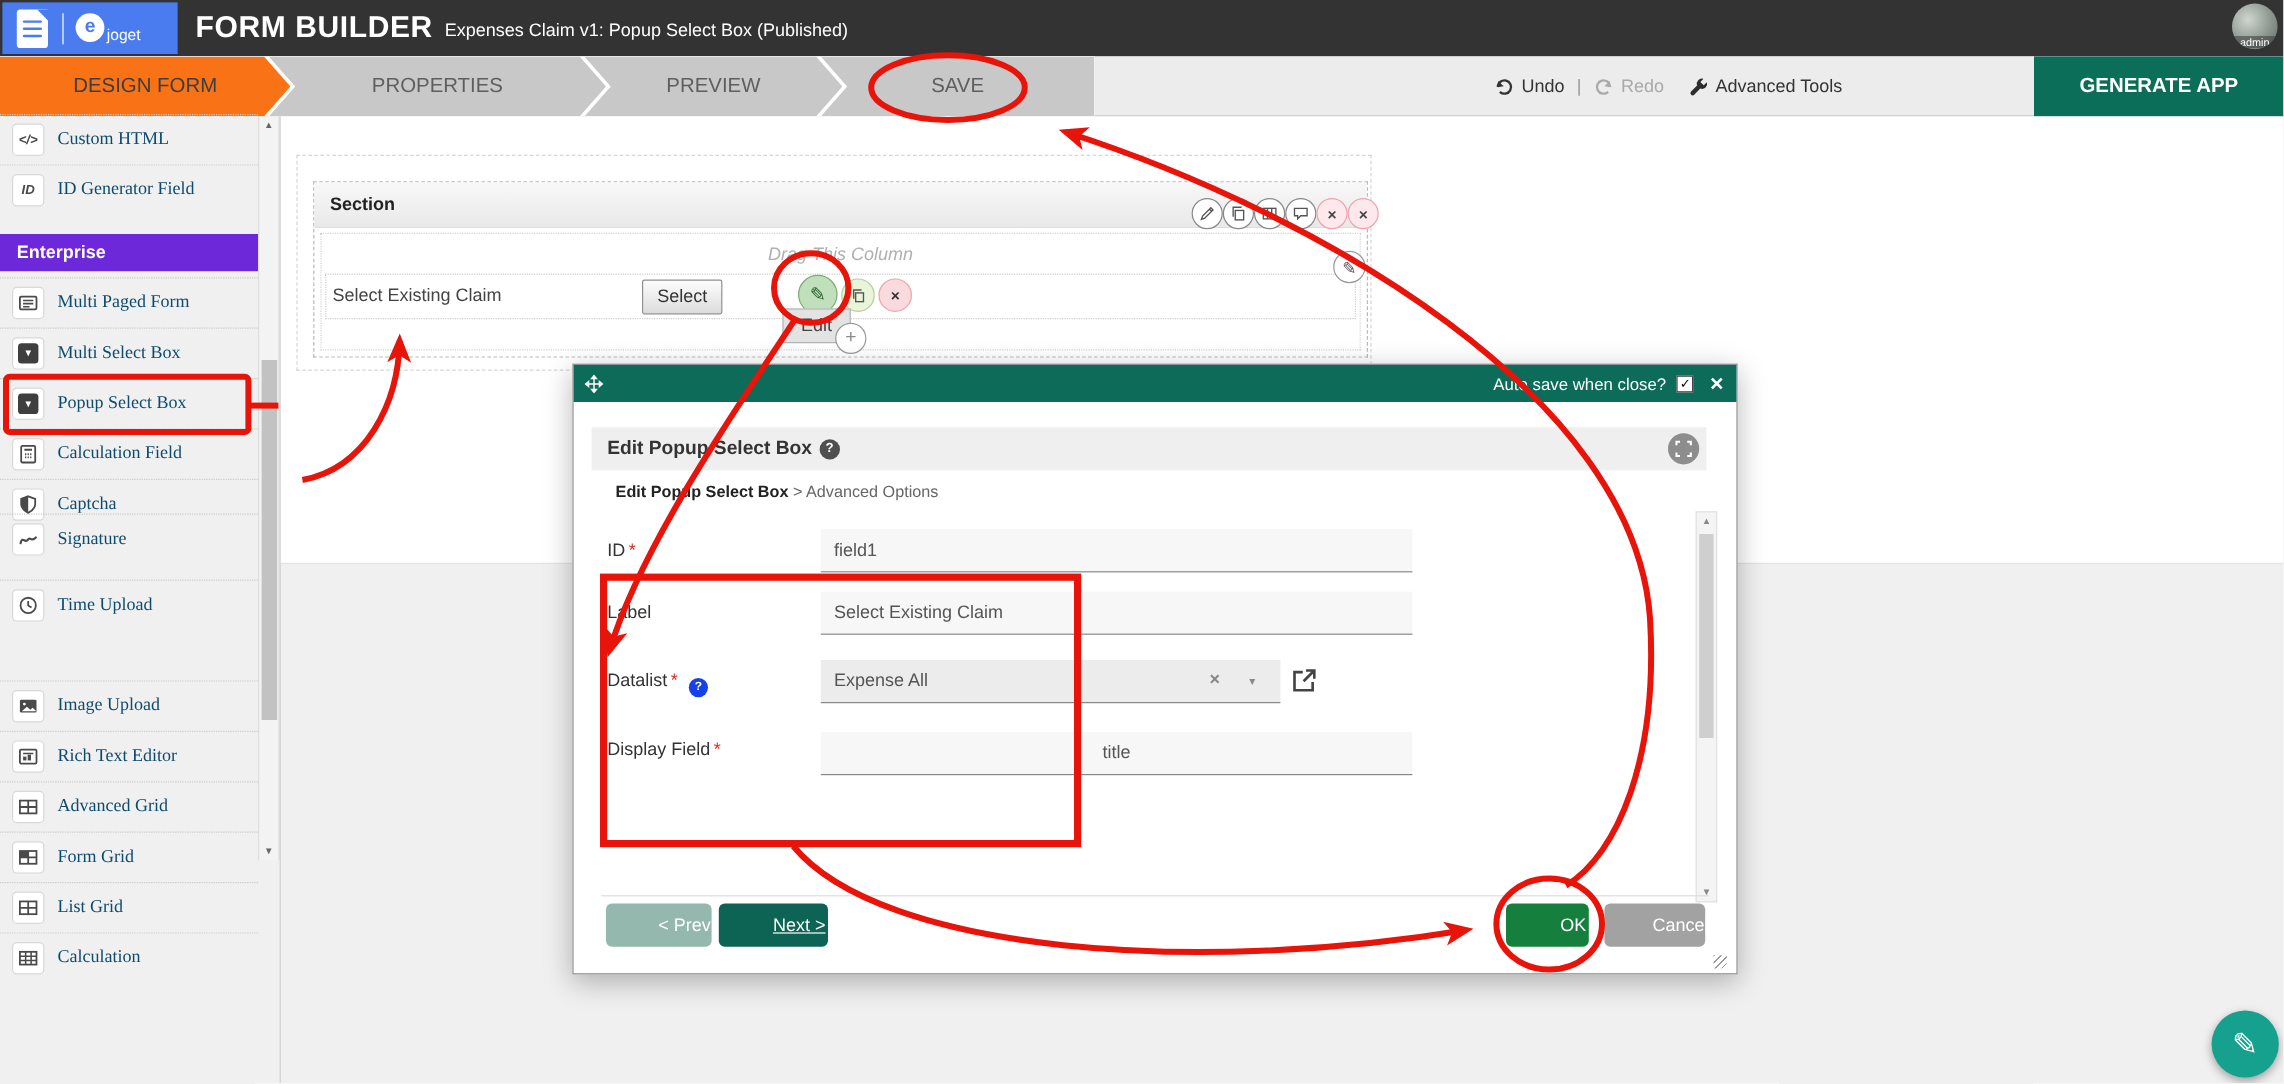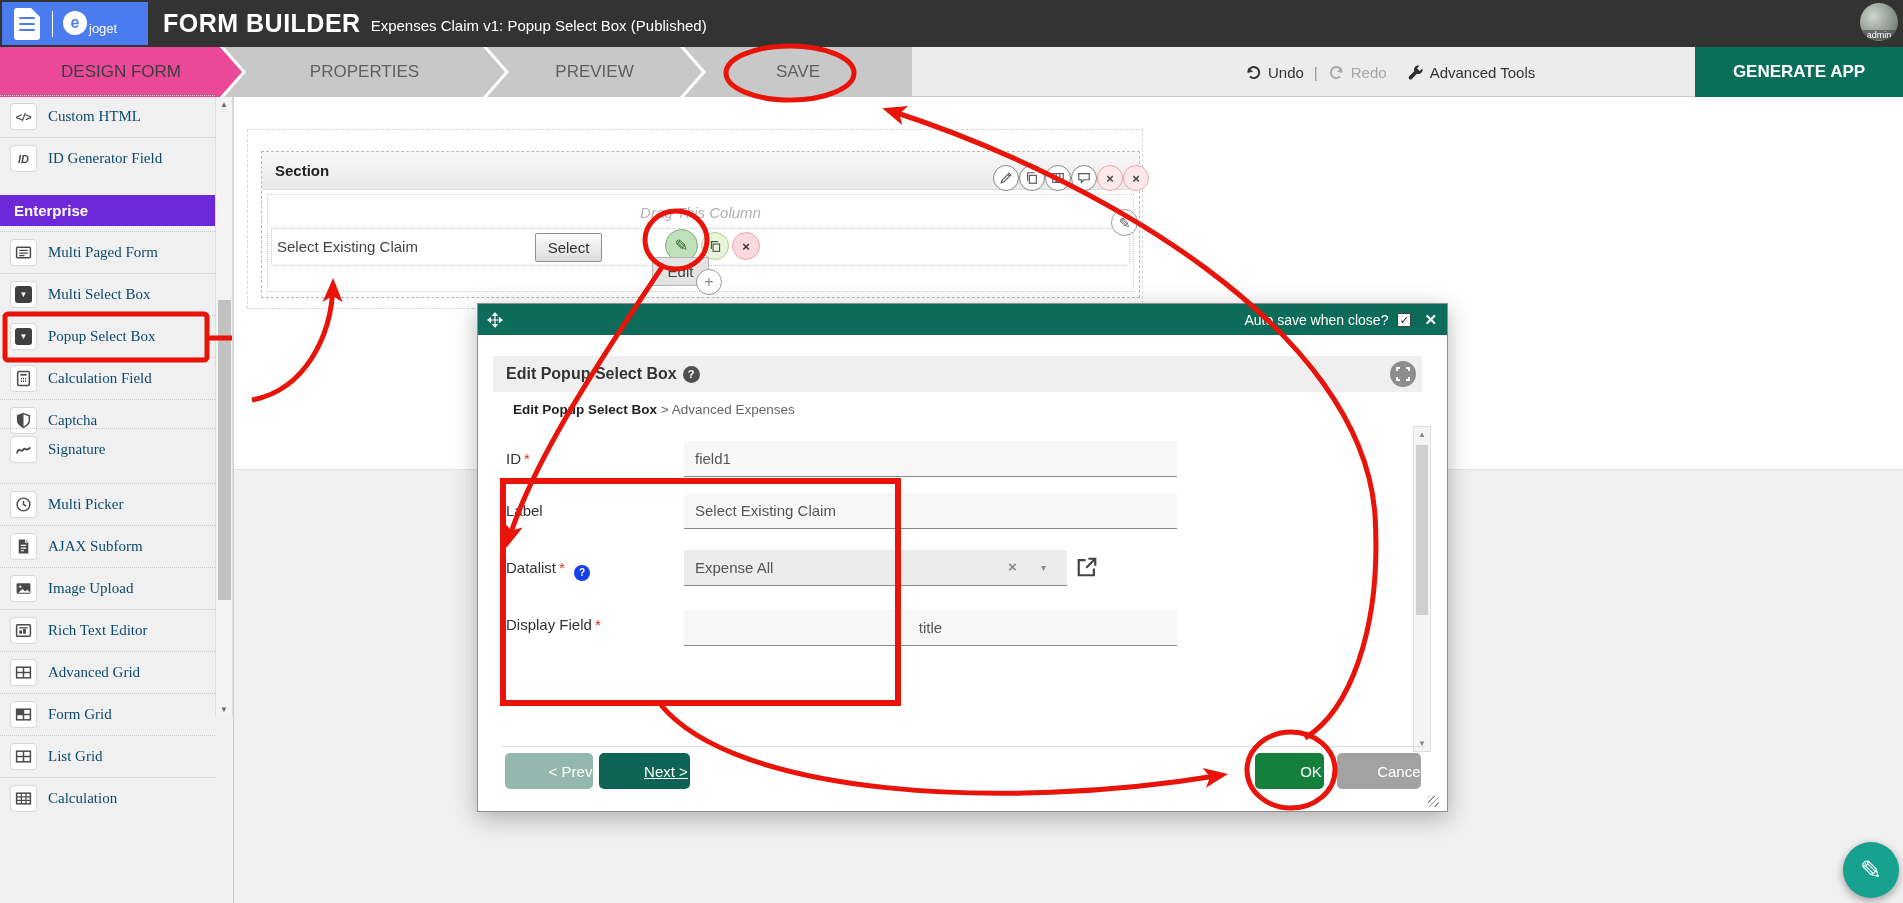--- a/index.html
+++ b/index.html
@@ -29,21 +29,21 @@
 
   
   .tabbar { position:absolute; left:0; top:47px; width:1903px; height:50px; background:#ececec;
             border-bottom:1px solid #c9c9c9; }
   .tabs-bg { position:absolute; left:0; top:0; width:912px; height:50px; background:#ffffff; }
   .tab { position:absolute; top:0; height:50px; display:flex; align-items:center; justify-content:center;
          font-size:17px; color:#5f5f5f; background:#c8c8c8; }
   .tab-first { clip-path:polygon(0 0,calc(100% - 22px) 0,100% 50%,calc(100% - 22px) 100%,0 100%); }
   .tab-mid   { clip-path:polygon(0 0,calc(100% - 22px) 0,100% 50%,calc(100% - 22px) 100%,0 100%,22px 50%); }
   .tab-last  { clip-path:polygon(0 0,100% 0,100% 100%,0 100%,22px 50%); }
-  .tab-active { background:#ec4899; color:#3d3d3d; }
+  .tab-active { background:#f97316; color:#3d3d3d; }
   .quickbar { position:absolute; left:1245px; top:0; height:50px; display:flex; align-items:center; gap:6px;
               font-size:15px; color:#333; }
   .quickbar .dim { color:#a9a9a9; }
   .quickbar .pipe { color:#999; margin:0 4px; }
   .qicon { width:17px; height:17px; }
   .generate-app { position:absolute; left:1695px; top:0; width:208px; height:50px; background:#0b6e59;
                   color:#fff; font-size:17px; font-weight:bold; display:flex; align-items:center; justify-content:center; cursor:pointer; }
 
   
   .sidebar { position:absolute; left:0; top:97px; width:215px; height:806px; background:#f0f0f0; }
@@ -283,31 +283,21 @@
       </span>
       <span class="sb-label">Signature</span>
     </div>
     <div class="sb-row" style="top:386px">
       <span class="sb-ic">
         <svg viewBox="0 0 16 16">
             <circle cx="8" cy="8" r="6" fill="none" stroke="#4a4a4a" stroke-width="1.4"></circle>
             <path d="M8 4.5 V8 L10.6 9.6" fill="none" stroke="#4a4a4a" stroke-width="1.4"></path>
           </svg>
       </span>
-      <span class="sb-label">Multi Picker</span>
-    </div>
-    <div class="sb-row" style="top:428px">
-      <span class="sb-ic">
-        <svg viewBox="0 0 16 16">
-            <path d="M3.5 1.5 H10 L12.5 4 V14.5 H3.5 Z" fill="#4a4a4a"></path>
-            <path d="M10 1.5 V4 H12.5" fill="none" stroke="#fff" stroke-width="1"></path>
-            <path d="M5.5 7h5M5.5 9.5h5M5.5 12h3" stroke="#fff" stroke-width="1.1"></path>
-          </svg>
-      </span>
-      <span class="sb-label">AJAX Subform</span>
+      <span class="sb-label">Time Upload</span>
     </div>
     <div class="sb-row" style="top:470px">
       <span class="sb-ic">
         <svg viewBox="0 0 16 16">
             <rect x="1.5" y="3" width="13" height="10" rx="1" fill="#4a4a4a"></rect>
             <circle cx="5" cy="6.3" r="1.1" fill="#fff"></circle>
             <path d="M3 12 L7 8.5 L9.6 10.8 L11.5 9.2 L14 11.5 V12 Z" fill="#fff"></path>
           </svg>
       </span>
       <span class="sb-label">Image Upload</span>
@@ -441,21 +431,21 @@
       <span class="expand-btn">
         <svg viewBox="0 0 14 14">
             <path d="M1 4 V1 H4 M10 1 H13 V4 M13 10 V13 H10 M4 13 H1 V10" fill="none" stroke="#fff" stroke-width="1.8"></path>
           </svg>
       </span>
     </div>
 
     <div class="crumbs">
       <b>Edit Popup Select Box</b>
       <span>&gt;</span>
-      <span>Advanced Expenses</span>
+      <span>Advanced Options</span>
     </div>
 
     <span class="frow-label" style="top:146px">
       <span>ID</span><span class="req">*</span>
     </span>
     <input class="fld-input" style="top: 137px;" readonly="" value="field1">
 
     <span class="frow-label" style="top:198px">
       <span>Label</span>
     </span>

